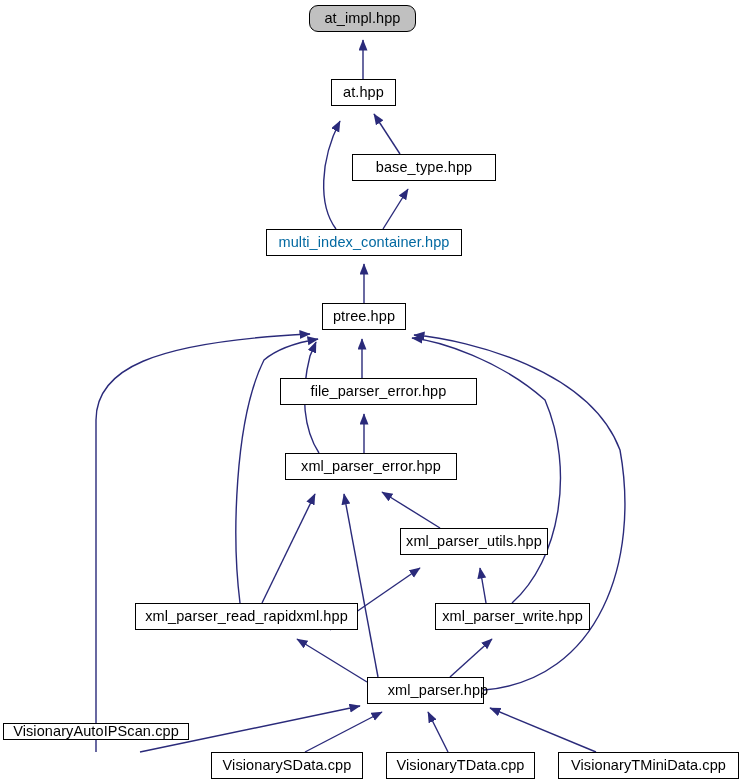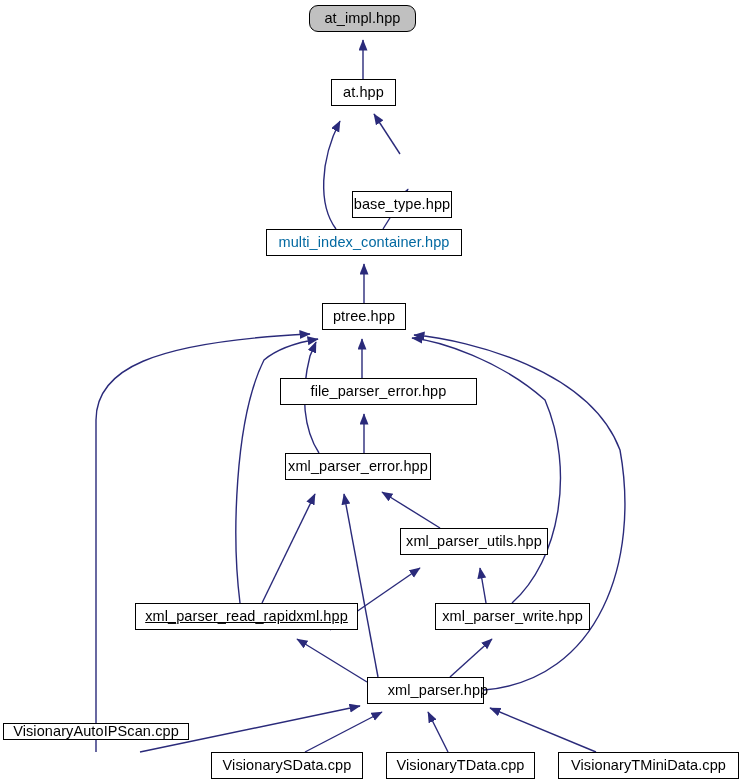--- a/index.html
+++ b/index.html
@@ -85,39 +85,39 @@
       </g>
   </svg>
 
   <div id="nodes-group">
       <div class="node root" style="left: 309px; top: 5px; width: 107px; height: 27px; background: rgb(192, 192, 192); border-color: rgb(0, 0, 0); color: rgb(0, 0, 0); border-radius: 9px;">
         <span class="node-label">at_impl.hpp</span>
       </div>
       <div class="node" style="left: 331px; top: 79px; width: 65px; height: 27px; background: rgb(255, 255, 255); border-color: rgb(0, 0, 0); color: rgb(0, 0, 0);">
         <span class="node-label">at.hpp</span>
       </div>
-      <div class="node" style="left: 352px; top: 154px; width: 100px; height: 27px; background: rgb(255, 255, 255); border-color: rgb(0, 0, 0); color: rgb(0, 0, 0); margin-top: 37px;">
+      <div class="node" style="left: 352px; top: 154px; width: 144px; height: 27px; background: rgb(255, 255, 255); border-color: rgb(0, 0, 0); color: rgb(0, 0, 0);">
         <span class="node-label">base_type.hpp</span>
       </div>
       <div class="node" style="left: 266px; top: 229px; width: 196px; height: 27px; background: rgb(255, 255, 255); border-color: rgb(0, 0, 0); color: #0369a1;">
         <span class="node-label">multi_index_container.hpp</span>
       </div>
       <div class="node" style="left: 322px; top: 303px; width: 84px; height: 27px; background: rgb(255, 255, 255); border-color: rgb(0, 0, 0); color: rgb(0, 0, 0);">
         <span class="node-label">ptree.hpp</span>
       </div>
       <div class="node" style="left: 280px; top: 378px; width: 197px; height: 27px; background: rgb(255, 255, 255); border-color: rgb(0, 0, 0); color: rgb(0, 0, 0);">
         <span class="node-label">file_parser_error.hpp</span>
       </div>
-      <div class="node" style="left: 285px; top: 453px; width: 146px; height: 27px; background: rgb(255, 255, 255); border-color: rgb(0, 0, 0); color: rgb(0, 0, 0);">
+      <div class="node" style="left: 285px; top: 453px; width: 172px; height: 27px; background: rgb(255, 255, 255); border-color: rgb(0, 0, 0); color: rgb(0, 0, 0);">
         <span class="node-label">xml_parser_error.hpp</span>
       </div>
       <div class="node" style="left: 400px; top: 528px; width: 148px; height: 27px; background: rgb(255, 255, 255); border-color: rgb(0, 0, 0); color: rgb(0, 0, 0);">
         <span class="node-label">xml_parser_utils.hpp</span>
       </div>
-      <div class="node" style="left: 135px; top: 603px; width: 223px; height: 27px; background: rgb(255, 255, 255); border-color: rgb(0, 0, 0); color: rgb(0, 0, 0); text-decoration: underline;">
+      <div class="node" style="left: 135px; top: 603px; width: 223px; height: 27px; background: rgb(255, 255, 255); border-color: rgb(0, 0, 0); color: rgb(0, 0, 0);">
         <span class="node-label">xml_parser_read_rapidxml.hpp</span>
       </div>
       <div class="node" style="left: 435px; top: 603px; width: 155px; height: 27px; background: rgb(255, 255, 255); border-color: rgb(0, 0, 0); color: rgb(0, 0, 0);">
         <span class="node-label">xml_parser_write.hpp</span>
       </div>
       <div class="node" style="left: 367px; top: 677px; width: 117px; height: 27px; background: rgb(255, 255, 255); border-color: rgb(0, 0, 0); color: rgb(0, 0, 0); padding-left: 25px;">
         <span class="node-label">xml_parser.hpp</span>
       </div>
       <div class="node" style="left: 3px; top: 723px; width: 186px; height: 17px; background: rgb(255, 255, 255); border-color: rgb(0, 0, 0); color: rgb(0, 0, 0);">
         <span class="node-label">VisionaryAutoIPScan.cpp</span>

